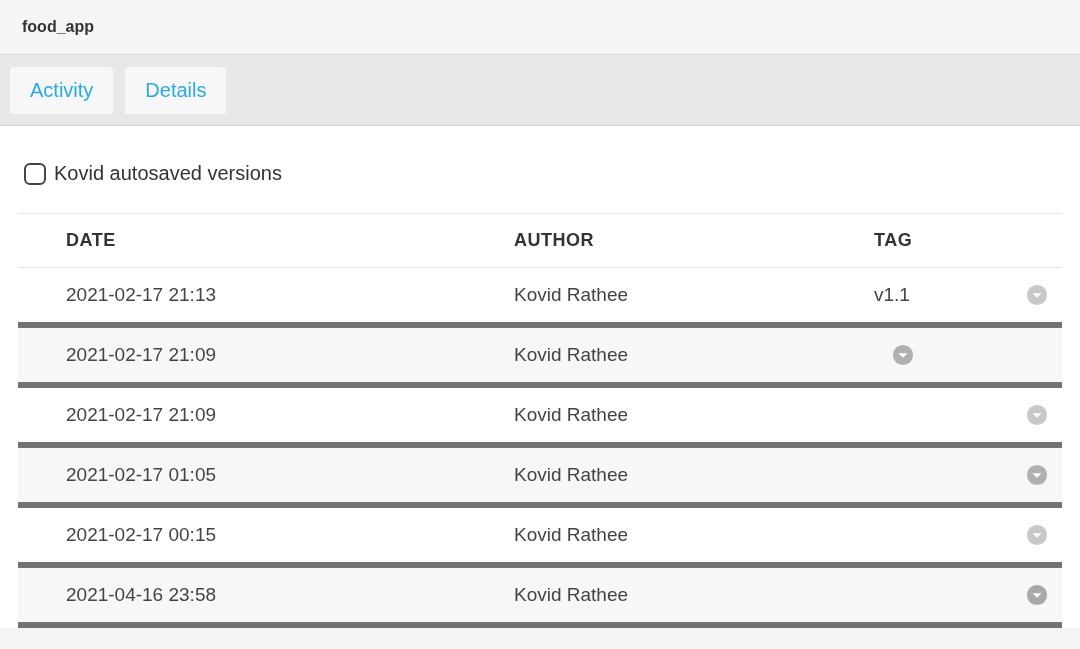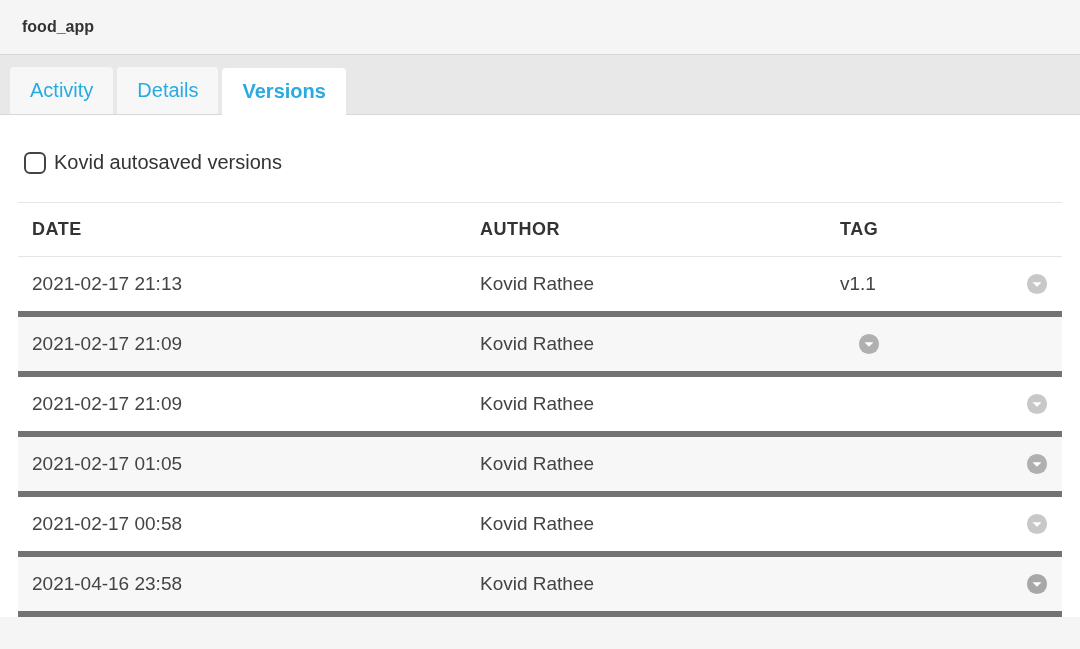--- a/index.html
+++ b/index.html
@@ -13,22 +13,22 @@
       padding: 18px 22px;
       background: #f5f5f5;
     }
     .header-title {
       font-size: 16px;
       font-weight: 700;
       color: #333;
     }
     .tabs-bar {
       display: flex;
-      gap: 4px;
-      padding: 12px 10px 0 10px;
+      gap: 12px;
+      padding: 12px 10px 11px 10px;
       background: #e8e8e8;
       border-top: 1px solid #d8d8d8;
       border-bottom: 1px solid #d8d8d8;
       align-items: center;
     }
     .tab {
       padding: 12px 20px 12px 20px;
       font-size: 20px;
       font-weight: 500;
       color: #29abe2;
@@ -91,42 +91,41 @@
       border-bottom: 6px solid #737373;
       background: #fff;
     }
     .table-row.odd {
       background: #f7f7f7;
     }
     .table-row .col {
       font-size: 19px;
       color: #444;
     }
-    .col-date { flex: 0 0 448px; }
+    .col-date { flex: 0 0 448px; margin-left: 34px; }
     .col-author { flex: 0 0 360px; }
     .col-tag { flex: 1; }
     .col-actions { flex: 0 0 40px; display: flex; justify-content: flex-end; }
     .row-menu-icon {
       width: 22px;
       height: 22px;
       cursor: pointer;
     }
     .row-menu-icon svg { display: block; }
   </style>
 </head>
 <body>
 
 <div class="header">
   <h1 class="header-title">food_app</h1>
 </div>
 
 <div class="tabs-bar">
   <div class="tab">Activity</div>
   <div class="tab">Details</div>
-  <div class="tab active">Versions</div>
 </div>
 
 <div class="content">
 
   <div class="checkbox-row">
     <span class="checkbox"></span>
     <span class="checkbox-label">Kovid autosaved versions</span>
   </div>
 
   <div class="table">
@@ -187,21 +186,21 @@
         <span class="row-menu-icon">
           <svg viewBox="0 0 24 24" width="22" height="22">
               <circle cx="12" cy="12" r="11" fill="#b0b0b0"></circle>
               <path d="M7 10l5 5 5-5z" fill="#fff"></path>
             </svg>
         </span>
       </div>
     </div>
 
     <div class="table-row">
-      <div class="col col-date">2021-02-17 00:58</div>
+      <div class="col col-date">2021-02-17 00:15</div>
       <div class="col col-author">Kovid Rathee</div>
       <div class="col col-tag"></div>
       <div class="col col-actions">
         <span class="row-menu-icon">
           <svg viewBox="0 0 24 24" width="22" height="22">
               <circle cx="12" cy="12" r="11" fill="#c8c8c8"></circle>
               <path d="M7 10l5 5 5-5z" fill="#fff"></path>
             </svg>
         </span>
       </div>

